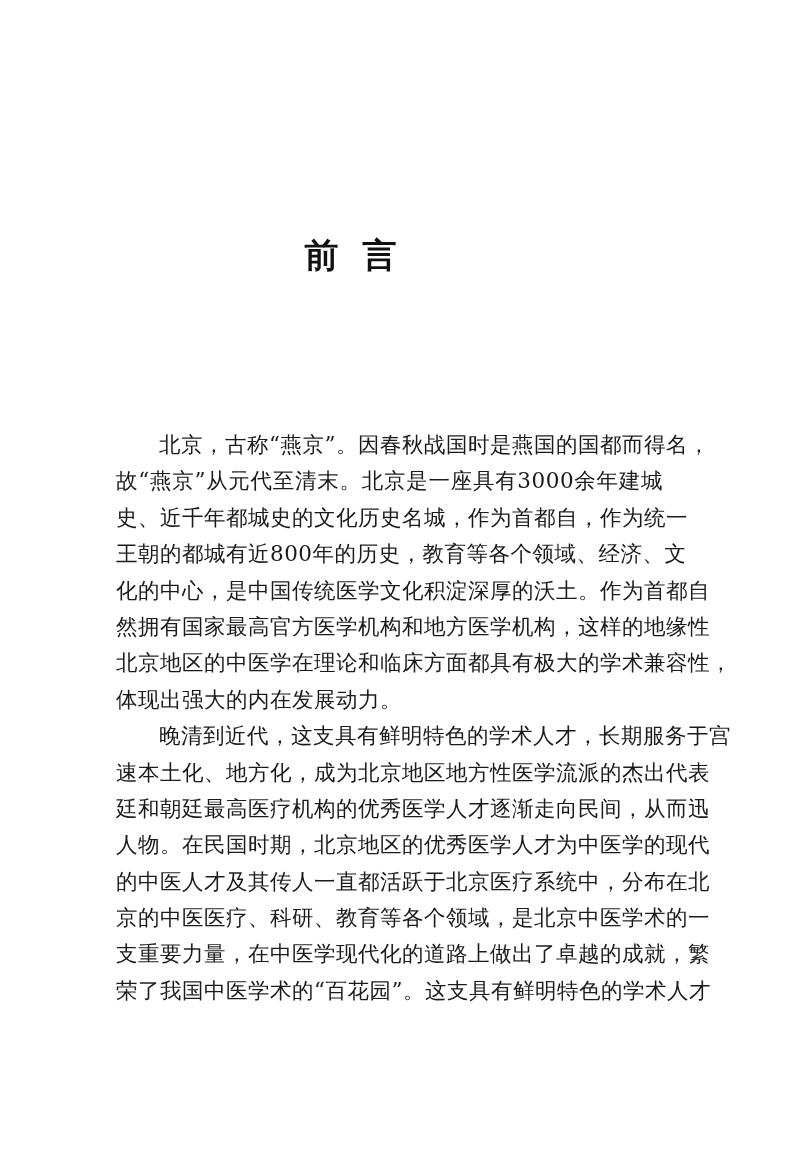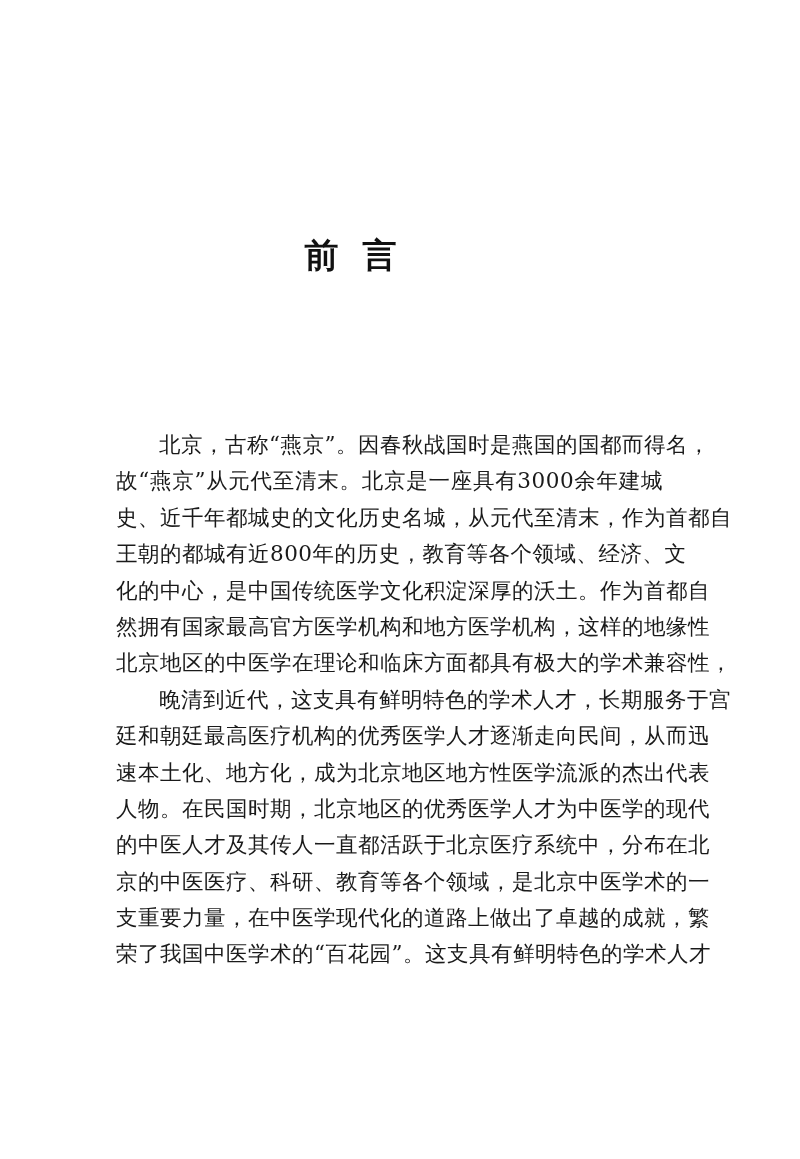--- a/index.html
+++ b/index.html
@@ -15,29 +15,30 @@
 </style>
 </head>
 <body>
 
 <h1 class="title">前言</h1>
 
 <div class="body-text">
   <div>
     <div class="line indent">北京，古称“燕京”。因春秋战国时是燕国的国都而得名，</div>
     <div class="line">故“燕京”从元代至清末。北京是一座具有3000余年建城</div>
-    <div class="line">史、近千年都城史的文化历史名城，从元代至清末，作为首都自</div>
+    <div class="line">史、近千年都城史的文化历史名城，作为首都自，作为统一</div>
     <div class="line">王朝的都城有近800年的历史，教育等各个领域、经济、文</div>
     <div class="line">化的中心，是中国传统医学文化积淀深厚的沃土。作为首都自</div>
     <div class="line">然拥有国家最高官方医学机构和地方医学机构，这样的地缘性</div>
     <div class="line">北京地区的中医学在理论和临床方面都具有极大的学术兼容性，</div>
+    <div class="line last">体现出强大的内在发展动力。</div>
   </div>
   <div>
     <div class="line indent">晚清到近代，这支具有鲜明特色的学术人才，长期服务于宫</div>
+    <div class="line">速本土化、地方化，成为北京地区地方性医学流派的杰出代表</div>
     <div class="line">廷和朝廷最高医疗机构的优秀医学人才逐渐走向民间，从而迅</div>
-    <div class="line">速本土化、地方化，成为北京地区地方性医学流派的杰出代表</div>
     <div class="line">人物。在民国时期，北京地区的优秀医学人才为中医学的现代</div>
     <div class="line">的中医人才及其传人一直都活跃于北京医疗系统中，分布在北</div>
     <div class="line">京的中医医疗、科研、教育等各个领域，是北京中医学术的一</div>
     <div class="line">支重要力量，在中医学现代化的道路上做出了卓越的成就，繁</div>
     <div class="line">荣了我国中医学术的“百花园”。这支具有鲜明特色的学术人才</div>
   </div>
 </div>
 
 </body></html>

